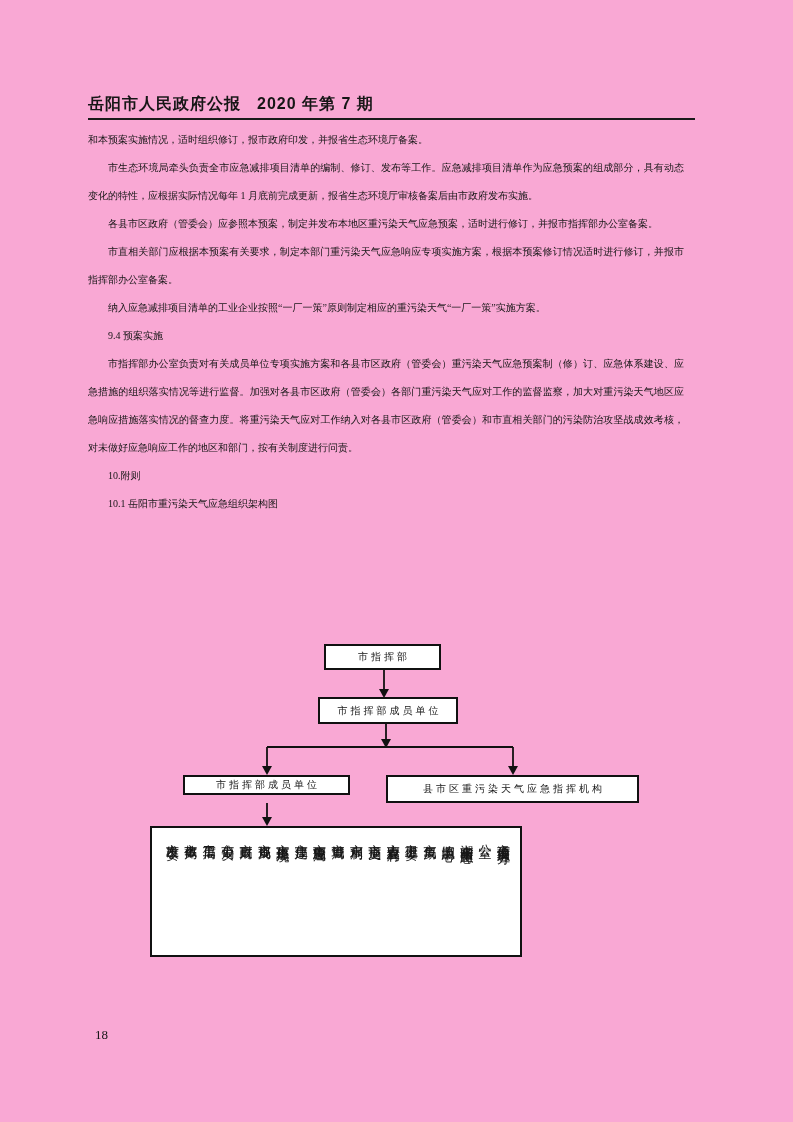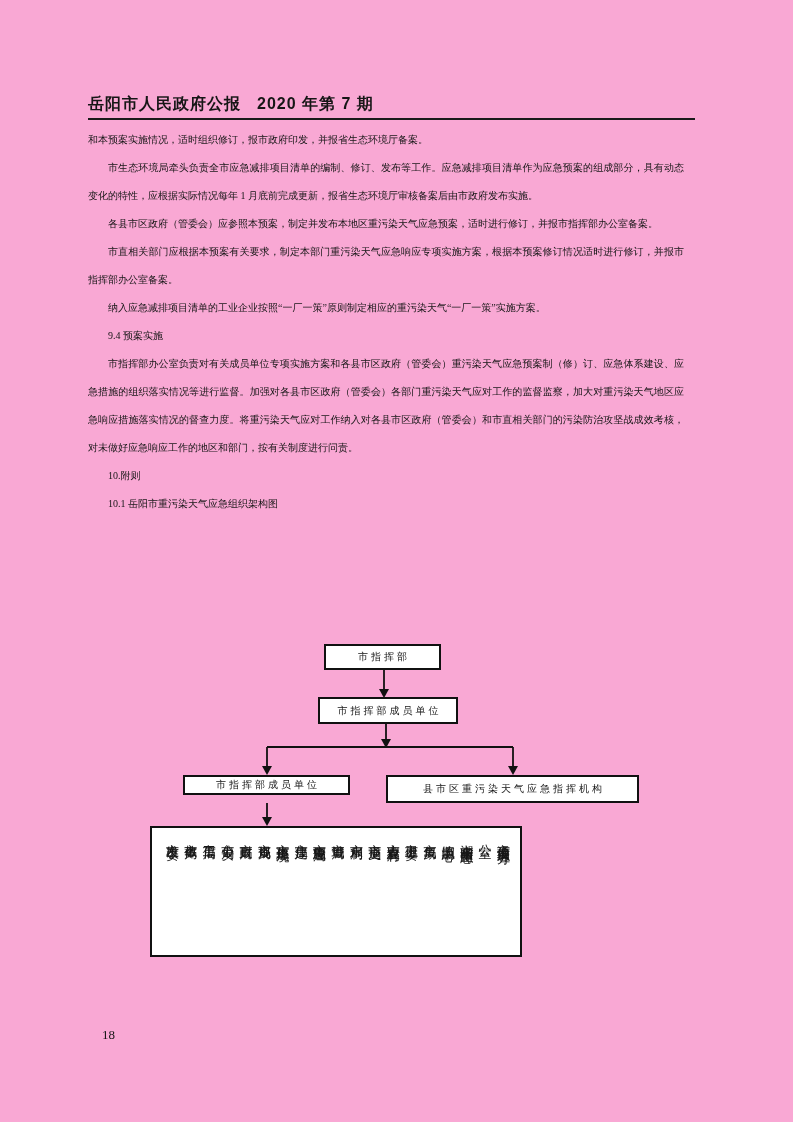--- a/index.html
+++ b/index.html
@@ -52,21 +52,20 @@
   .vcol{
     width:18.4px;
     font-size:13px;letter-spacing:1px;
     text-orientation:upright;
     white-space:nowrap;
   }
   
   .pageno{
     position:absolute;left:95px;top:1027px;
     font-size:13px;
-    margin-left:7px;
   }
 </style>
 </head>
 <body>
 
 <div class="page">
 
   <div class="hdr">
     <span>岳阳市人民政府公报</span><span class="issue">2020 年第 7 期</span>
   </div>

